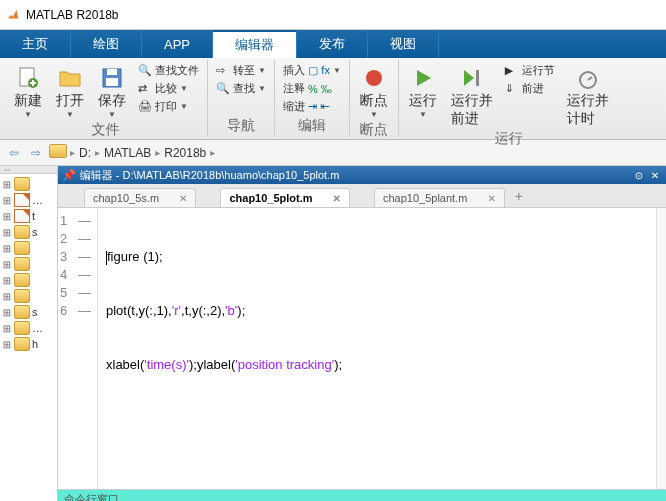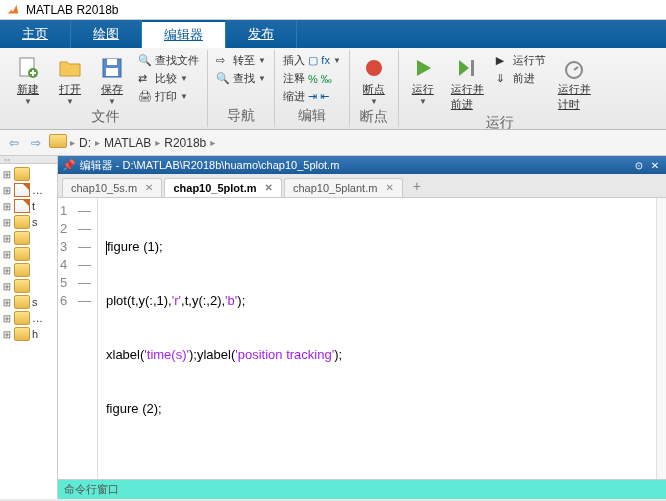--- a/index.html
+++ b/index.html
@@ -1,32 +1,32 @@
 <!DOCTYPE html>
 <html><head>
 <meta charset="utf-8">
 <style>
 * { margin: 0; padding: 0; box-sizing: border-box; font-family: "Microsoft YaHei", "Segoe UI", Arial, sans-serif; }
 body { width: 666px; height: 501px; background: #e8e8e8; overflow: hidden; font-size: 12px; }
 
-.titlebar { background: #fff; height: 20px; display: flex; align-items: center; padding: 0 6px; border-bottom: 1px solid #ccc; }
+.titlebar { background: #fff; height: 30px; display: flex; align-items: center; padding: 0 6px; border-bottom: 1px solid #ccc; }
 .titlebar .logo { width: 14px; height: 14px; margin-right: 6px; }
 .titlebar .title { font-size: 12px; color: #000; }
 
 .menubar { background: linear-gradient(#1e6aa8,#0a5a9a); height: 28px; display: flex; align-items: stretch; }
-.menubar .tab { color: #fff; padding: 12px 22px; display: flex; align-items: center; font-size: 13px; border-right: 1px solid #2a7ab8; cursor: pointer; text-decoration: underline; }
+.menubar .tab { color: #fff; padding: 12px 22px; display: flex; align-items: center; font-size: 13px; border-right: 1px solid #2a7ab8; cursor: pointer; }
 .menubar .tab.active { background: #fff; color: #0a5a9a; border-top: 2px solid #0a5a9a; text-align: center; }
 
 .toolstrip { background: linear-gradient(#f5f5f5,#e8e8e8); border-bottom: 1px solid #bbb; height: 82px; display: flex; align-items: stretch; padding: 2px 4px; }
 .tgroup { display: flex; flex-direction: column; align-items: center; border-right: 1px solid #ccc; padding: 2px 4px; }
 .tgroup .row { display: flex; gap: 2px; }
 .tgroup .label { font-size: 14px; color: #666; margin-top: auto; }
 .bigbtn { display: flex; flex-direction: column; align-items: center; padding: 2px 6px; cursor: pointer; border-radius: 3px; min-width: 40px; }
 .bigbtn .ico { width: 28px; height: 28px; display: flex; align-items: center; justify-content: center; }
-.bigbtn .lbl { font-size: 11px; color: #333; white-space: nowrap; text-decoration: underline; }
+.bigbtn .lbl { font-size: 14px; color: #333; white-space: nowrap; }
 .smallbtn { display: flex; align-items: center; gap: 3px; padding: 1px 4px; font-size: 11px; color: #333; cursor: pointer; border-radius: 2px; white-space: nowrap; }
 .smallbtn .ico { width: 14px; height: 14px; }
 .dd { font-size: 8px; color: #555; }
 
 .navbar { background: #f5f5f5; height: 26px; border-bottom: 1px solid #ccc; display: flex; align-items: center; padding: 0 4px; gap: 2px; }
 .navbtn { width: 20px; height: 20px; display: flex; align-items: center; justify-content: center; cursor: pointer; }
 .folder-ico { width: 18px; height: 14px; background: linear-gradient(#ffe28a,#e8b84a); border: 1px solid #c89a3a; border-radius: 2px; }
 .breadcrumb { display: flex; align-items: center; font-size: 12px; color: #333; gap: 2px; }
 .bcitem { padding: 0 2px; cursor: pointer; }
 .bcsep { color: #888; font-size: 10px; }
@@ -40,21 +40,21 @@
 .folder { background: linear-gradient(#ffe28a,#e8b84a); border: 1px solid #c89a3a; border-radius: 2px; }
 .mfile { background: linear-gradient(#fff,#f0f0f0); border: 1px solid #c86a2a; position: relative; }
 .mfile::after { content: ""; position: absolute; right: 0; top: 0; border: 3px solid transparent; border-top-color: #c86a2a; border-right-color: #c86a2a; }
 .nodelbl { font-size: 11px; color: #333; }
 
 .mainpanel { flex: 1; display: flex; flex-direction: column; background: #fff; }
 .editorhead { background: linear-gradient(#3a7ab8,#1a5a98); height: 18px; display: flex; align-items: center; padding: 0 4px; color: #fff; font-size: 11px; }
 .editorhead .spacer { flex: 1; }
 .editorhead .winbtn { width: 14px; height: 14px; margin-left: 2px; cursor: pointer; display: flex; align-items: center; justify-content: center; font-size: 10px; }
 .tabbar { background: #e8e8e8; height: 24px; display: flex; align-items: flex-end; border-bottom: 1px solid #ccc; padding: 0 4px; }
-.edtab { background: #f5f5f5; border: 1px solid #ccc; border-bottom: none; padding: 3px 8px; margin-right: 2px; font-size: 11px; display: flex; align-items: flex-start; gap: 8px; cursor: pointer; border-radius: 3px 3px 0 0; color: #555; }
+.edtab { background: #f5f5f5; border: 1px solid #ccc; border-bottom: none; padding: 3px 8px; margin-right: 2px; font-size: 11px; display: flex; align-items: flex-end; gap: 20px; cursor: pointer; border-radius: 3px 3px 0 0; color: #555; margin-left: 22px; }
 .edtab.active { background: #fff; color: #000; font-weight: bold; }
 .edtab .close { font-size: 10px; color: #888; cursor: pointer; }
 .addtab { padding: 3px 8px; color: #888; cursor: pointer; font-size: 14px; }
 .editor { flex: 1; background: #fff; display: flex; font-family: "Courier New", monospace; font-size: 13px; overflow: auto; }
 .gutter { background: #fff; color: #888; width: 40px; text-align: right; padding: 4px 6px 4px 2px; border-right: 1px solid #e0e0e0; }
 .gutter .ln { display: flex; justify-content: space-between; height: 18px; line-height: 18px; }
 .gutter .num { color: #888; }
 .gutter .dash { color: #888; }
 .code { flex: 1; padding: 4px 8px; }
 .codeline { height: 18px; line-height: 18px; white-space: pre; color: #000; margin-top: 36px; }
@@ -71,22 +71,24 @@
 <div class="titlebar">
   <svg class="logo" viewBox="0 0 16 16">
       <path d="M2 12 L6 8 L8 10 L12 2 L14 12 Z" fill="#e87a2a"></path>
     </svg>
   <span class="title">MATLAB R2018b</span>
 </div>
 
 <div class="menubar">
   <div class="tab">主页</div>
   <div class="tab">绘图</div>
+  <div class="tab">APP</div>
   <div class="tab active">编辑器</div>
   <div class="tab">发布</div>
+  <div class="tab">视图</div>
 </div>
 
 <div class="toolstrip">
   <div class="tgroup">
     <div class="row">
       <div class="bigbtn">
         <span class="ico">
             <svg viewBox="0 0 24 24" width="24" height="24">
               <rect x="4" y="2" width="14" height="18" fill="#fff" stroke="#888"></rect>
               <circle cx="17" cy="17" r="5" fill="#5a9a3a"></circle>
@@ -358,19 +360,18 @@
           </div>
         <div class="ln">
             <span class="num">6</span>
             <span class="dash">—</span>
           </div>
       </div>
       <div class="code" id="code-lines">
           <div class="codeline"><span class="cursor"></span>figure (1);</div>
           <div class="codeline"><span>plot(t,y(:,1),</span><span class="str">'r'</span><span>,t,y(:,2),</span><span class="str">'b'</span><span>);</span></div>
           <div class="codeline"><span>xlabel(</span><span class="str">'time(s)'</span><span>);ylabel(</span><span class="str">'position tracking'</span><span>);</span></div>
-          <div class="codeline">figure (2);</div>
         </div>
       <div class="sidebar-right-strip"></div>
     </div>
     <div class="bottomtab">命令行窗口</div>
   </div>
 </div>
 
 </body></html>

